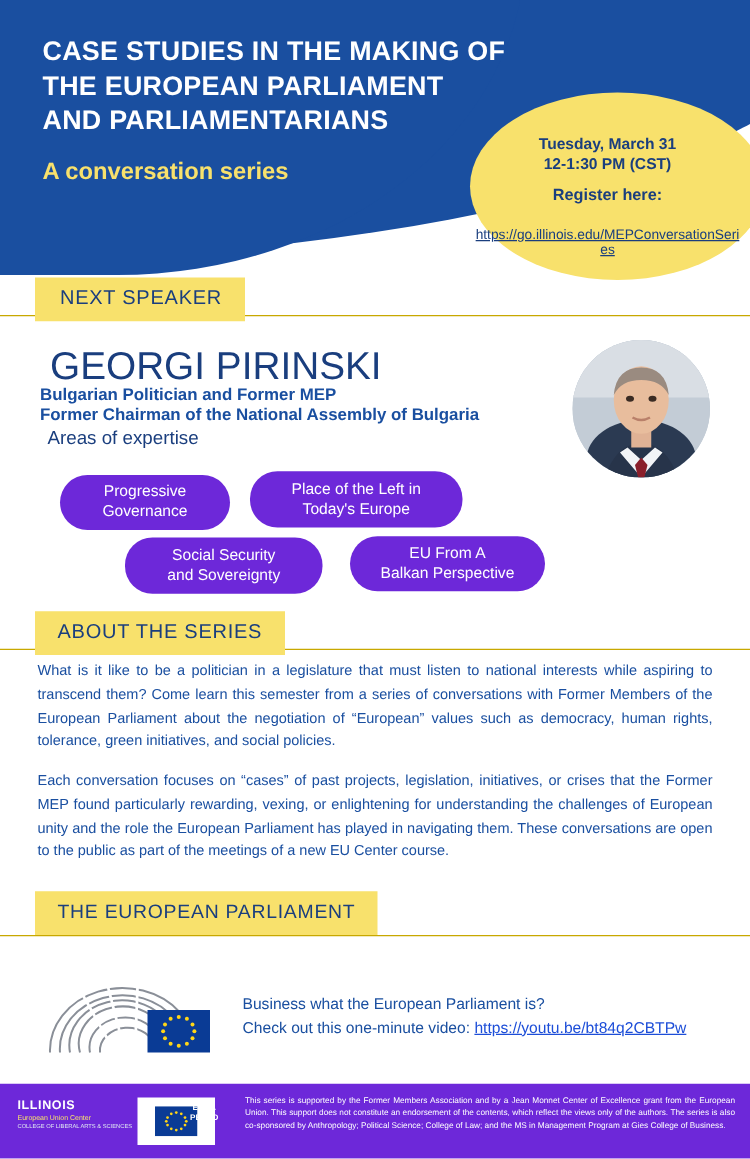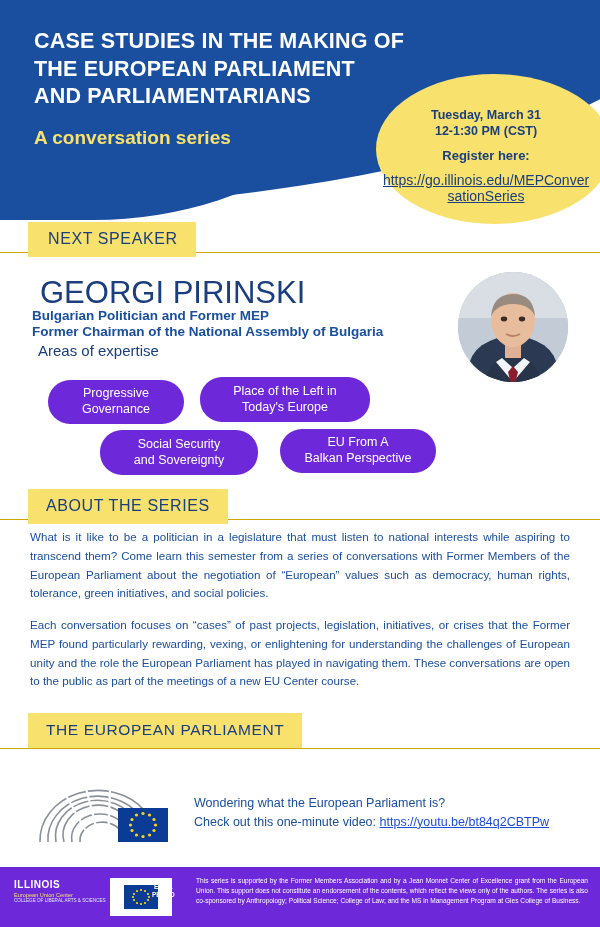--- a/index.html
+++ b/index.html
@@ -48,21 +48,21 @@
     position: absolute;
     right: 8px; top: 108px;
     width: 212px;
     text-align: center;
     z-index: 4;
     color: #1a3e7e;
   }
   .yc-line1 { font-size: 12.5px; font-weight: bold; line-height: 1.25; }
   .yc-line2 { font-size: 12.5px; font-weight: bold; line-height: 1.25; }
   .yc-reg { font-size: 13px; font-weight: bold; margin-top: 9px; line-height: 1.2; }
-  .yc-url { font-size: 14px; text-decoration: underline; margin-top: 8px; word-break: break-all; display:block; color:#1a3e7e;}
+  .yc-url { font-size: 11px; text-decoration: underline; margin-top: 18px; word-break: break-all; display:block; color:#1a3e7e;}
 
   
   .title-wrap {
     position: absolute;
     left: 34px; top: 28px;
     width: 400px;
     z-index: 5;
     color: #ffffff;
   }
   .title-main {
@@ -326,21 +326,21 @@
           <circle cx="102.5" cy="55" r="1.6"></circle>
         <circle cx="98" cy="50.5" r="1.6"></circle>
           <circle cx="96.5" cy="45" r="1.6"></circle>
         <circle cx="98" cy="39.5" r="1.6"></circle>
           <circle cx="102.5" cy="35" r="1.6"></circle>
       </g>
     </svg>
   </div>
 
   <div class="ep-text">
-    <div>Wondering what the European Parliament is?</div>
+    <div>Business what the European Parliament is?</div>
     <div>
       <span>Check out this one-minute video: </span><a href="#">https://youtu.be/bt84q2CBTPw</a>
     </div>
   </div>
 
   <div class="footer">
     <div class="footer-illinois">
       <div class="ill-big">ILLINOIS</div>
       <div class="ill-sub">European Union Center</div>
       <div class="ill-sub2">COLLEGE OF LIBERAL ARTS &amp; SCIENCES</div>

